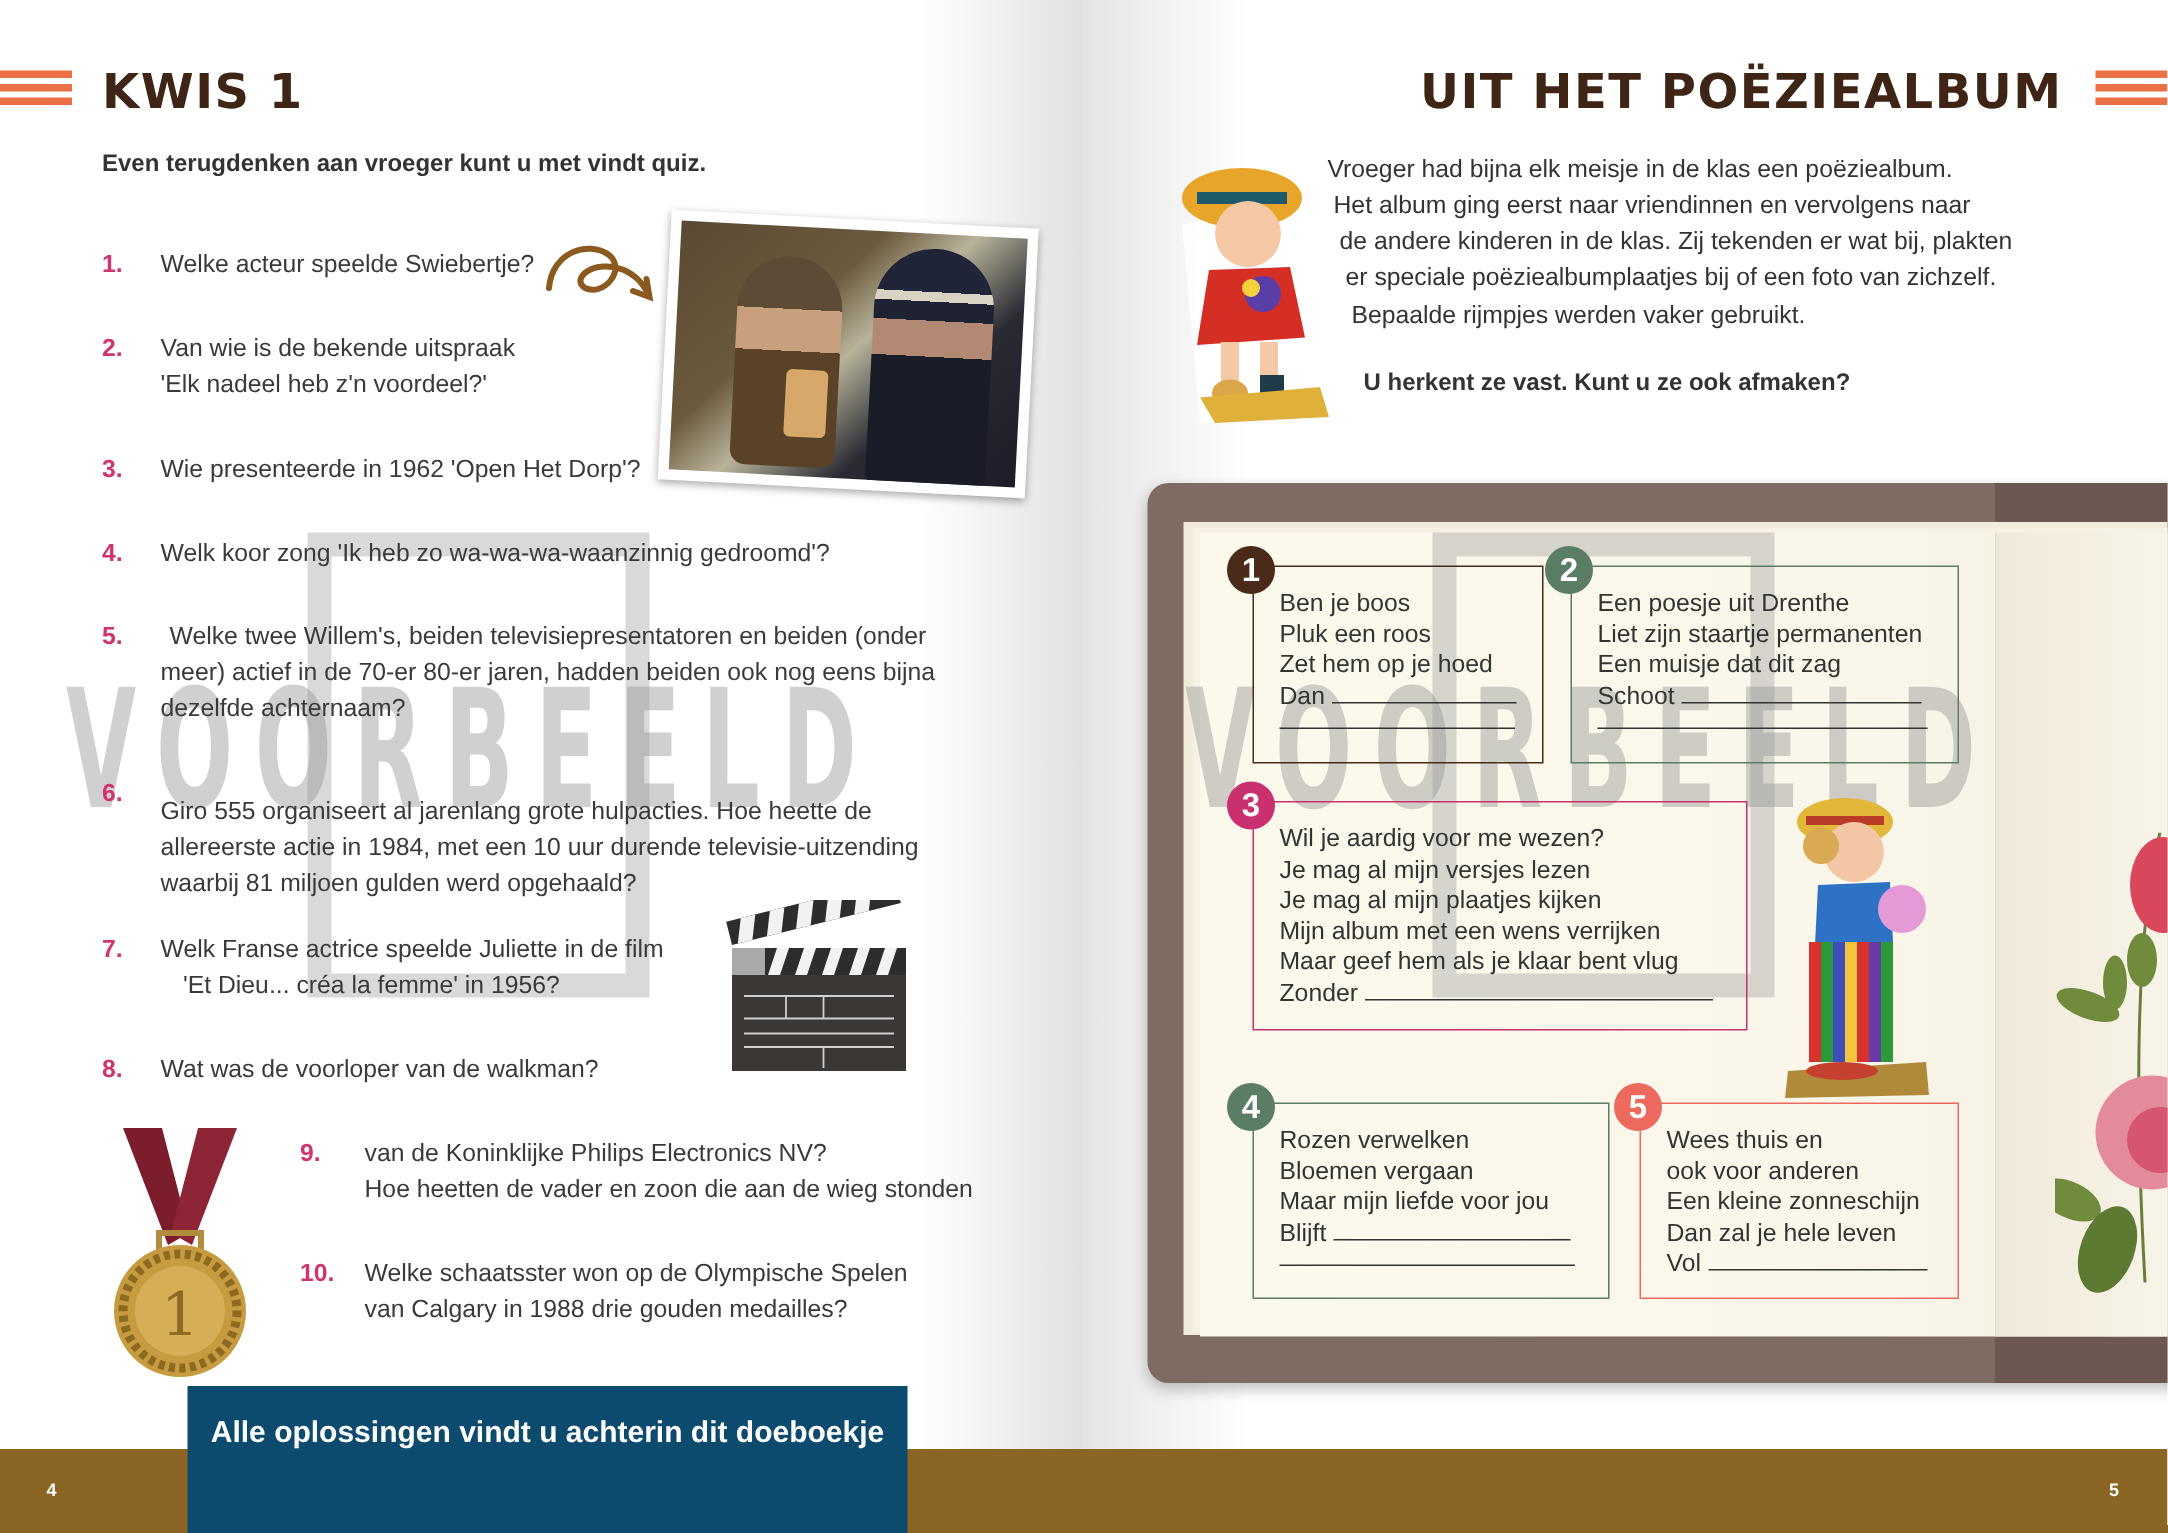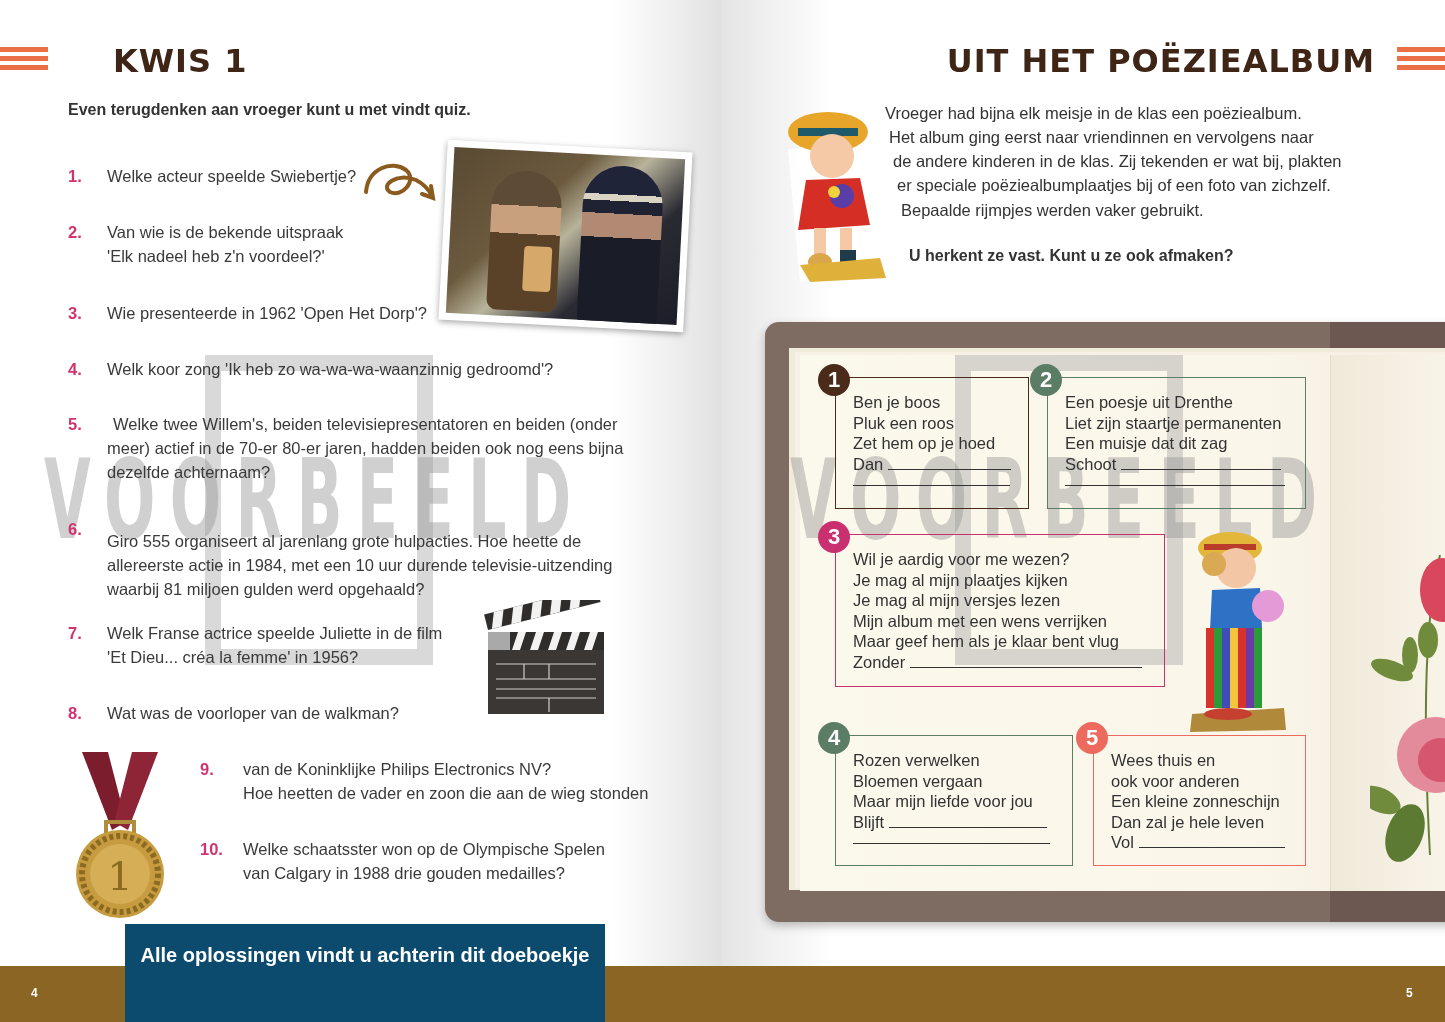--- a/index.html
+++ b/index.html
@@ -14,21 +14,21 @@
   .gutter-shade-right { position: absolute; top: 0; left: 0; width: 110px; height: 966px;
     background: linear-gradient(to left, rgba(255,255,255,0), rgba(210,210,210,0.6)); }
 
   .stripes { position: absolute; width: 48px; height: 26px; }
   .stripes span { display: block; height: 5px; background: #ec7046; margin-bottom: 4px; }
   .stripes.left { left: 0; top: 47px; }
   .stripes.right { right: 0; top: 47px; }
 
   .title { position: absolute; top: 42px; font-family: "DejaVu Sans", sans-serif; font-weight: bold;
     font-size: 32px; color: #3f2516; letter-spacing: 1px; }
-  .title.left { left: 68px; margin-left: 45px; }
+  .title.left { left: 68px; }
   .title.right { right: 70px; }
 
   .intro { position: absolute; left: 68px; top: 101px; font-size: 16px; font-weight: bold; color: #333; }
 
   .q { position: absolute; font-size: 16.5px; line-height: 24px; color: #3a3a3a; }
   .q .num { position: absolute; left: 0; top: 0; color: #d1336f; font-weight: bold; }
   .q .txt { display: block; }
 
   .photo { position: absolute; left: 443px; top: 146px; width: 245px; height: 180px;
     background: #fff; transform: rotate(3deg); box-shadow: 0 2px 6px rgba(0,0,0,0.35); padding: 7px; }
@@ -144,21 +144,21 @@
 </div>
 <div class="q" style="left:68px;top:517px;">
   <span class="num">6.</span>
   <span class="txt" style="margin-left:39px;margin-top:12px;">Giro 555 organiseert al jarenlang grote hulpacties. Hoe heette de</span>
   <span class="txt" style="margin-left:39px;">allereerste actie in 1984, met een 10 uur durende televisie-uitzending</span>
   <span class="txt" style="margin-left:39px;">waarbij 81 miljoen gulden werd opgehaald?</span>
 </div>
 <div class="q" style="left:68px;top:621px;">
   <span class="num">7.</span>
   <span class="txt" style="margin-left:39px;">Welk Franse actrice speelde Juliette in de film</span>
-  <span class="txt" style="margin-left:39px;">'Et Dieu... créa la femme' in 1956?</span>
+  <span class="txt" style="margin-left:54px;">'Et Dieu... créa la femme' in 1956?</span>
 </div>
 
 <svg class="clapper" viewBox="0 0 122 115">
   <g transform="rotate(-14 4 30)">
     <rect x="4" y="14" width="116" height="16" fill="#2f2d2b"></rect>
     <g fill="#f2f2f2">
       <polygon points="14,14 24,14 18,30 8,30"></polygon>
         <polygon points="34,14 44,14 38,30 28,30"></polygon>
       <polygon points="54,14 64,14 58,30 48,30"></polygon>
         <polygon points="74,14 84,14 78,30 68,30"></polygon>
@@ -284,22 +284,22 @@
     <span class="line">Een muisje dat dit zag</span>
     <span class="line"><span>Schoot</span> <span class="blank" style="width:160px;"></span></span>
     <span class="blank-full" style="width:220px;"></span>
   </div>
 </div>
 
 <div class="poem" style="left:835px;top:534px;width:330px;height:153px;border-color:#c9306f;">
   <div class="badge" style="background:#c9306f;">3</div>
   <div class="lines">
     <span class="line">Wil je aardig voor me wezen?</span>
+    <span class="line">Je mag al mijn versjes lezen</span>
     <span class="line">Je mag al mijn plaatjes kijken</span>
-    <span class="line">Je mag al mijn versjes lezen</span>
     <span class="line">Mijn album met een wens verrijken</span>
     <span class="line">Maar geef hem als je klaar bent vlug</span>
     <span class="line"><span>Zonder</span> <span class="blank" style="width:232px;"></span></span>
   </div>
 </div>
 
 <svg class="girl2" viewBox="0 0 100 215">
   <polygon points="4,196 96,190 98,212 2,214" fill="#b08a3a"></polygon>
   <ellipse cx="42" cy="30" rx="32" ry="16" fill="#e3b73a"></ellipse>
   <rect x="16" y="26" width="52" height="6" fill="#b93b2a"></rect>

